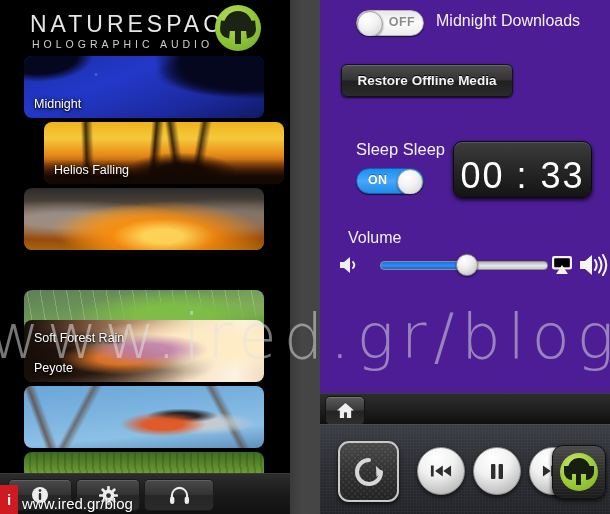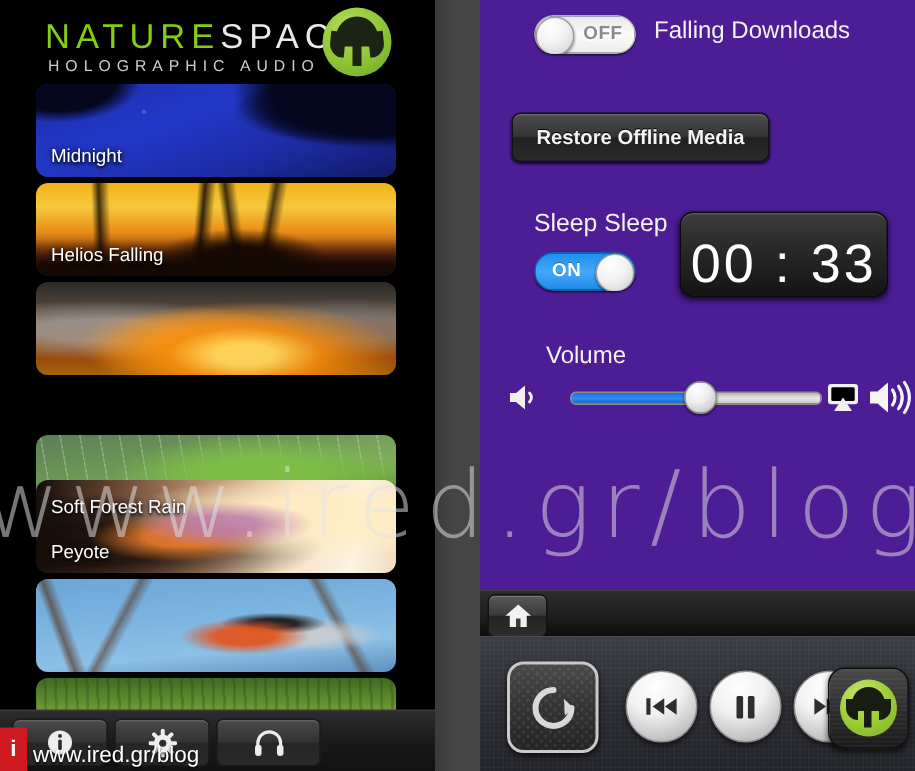--- a/index.html
+++ b/index.html
@@ -6,21 +6,21 @@
   body{width:610px;height:514px;overflow:hidden;position:relative;
        font-family:"Liberation Sans",sans-serif;-webkit-font-smoothing:antialiased;}
 
   #app{position:absolute;inset:0;width:610px;height:514px;background:#000;}
 
   
   .left-panel{position:absolute;left:0;top:0;width:290px;height:514px;background:#000;overflow:hidden;}
 
   .brand{position:absolute;left:0;top:0;width:290px;height:56px;background:#000;}
   .brand-word{position:absolute;left:30px;top:11px;font-size:23px;letter-spacing:4.0px;}
-  .brand-nature{color:#84cc16;margin-top:27px;}
+  .brand-nature{color:#e5e5e5;margin-top:27px;}
   .brand-space{color:#e9e9e9;}
   .brand-sub{position:absolute;left:32px;top:38px;font-size:10.5px;letter-spacing:4.0px;color:#cfcfcf;}
   .brand-mark{position:absolute;left:215px;top:5px;width:46px;height:46px;border-radius:50%;
      background:radial-gradient(circle at 38% 30%, #b9dd5a 0%, #8cc433 55%, #6fa329 100%);
      overflow:hidden;}
   .brand-mark .dome{position:absolute;left:9px;top:6px;width:28px;height:20px;border-radius:14px 14px 0 0;
      background:#1b2414;}
   .brand-mark .stem{position:absolute;left:20px;top:14px;width:6px;height:25px;background:#1b2414;}
   .brand-mark .ear-l{position:absolute;left:5px;top:16px;width:10px;height:17px;border-radius:0 0 0 9px;background:#1b2414;transform:rotate(6deg);}
   .brand-mark .ear-r{position:absolute;left:31px;top:16px;width:10px;height:17px;border-radius:0 0 9px 0;background:#1b2414;transform:rotate(-6deg);}
@@ -124,23 +124,23 @@
   .sw-off .txt{right:9px;color:#8a8a8a;text-shadow:0 1px 0 #fff;}
 
   .sw-on{left:36px;top:168px;width:68px;}
   .sw-on .slot{background:linear-gradient(180deg,#1b8ef2 0%,#46a8fb 50%,#1f8ae6 100%);border:1px solid #1060a8;}
   .sw-on .knob{right:1px;}
   .sw-on .txt{left:12px;color:#fff;text-shadow:0 -1px 0 rgba(0,0,0,.35);}
 
   .label-light{position:absolute;color:#f2f2f2;}
   #autoplay-label{left:116px;top:12px;font-size:16px;}
   #sleep-label{left:36px;top:140px;font-size:16.5px;}
-  #volume-label{left:44px;top:229px;font-size:16px;}
-
-  .btn-restore{position:absolute;left:21px;top:75px;width:170px;height:31px;border-radius:6px;
+  #volume-label{left:28px;top:229px;font-size:16px;}
+
+  .btn-restore{position:absolute;left:21px;top:64px;width:170px;height:31px;border-radius:6px;
      background:linear-gradient(180deg,#4c4c4c 0%,#343434 48%,#202020 52%,#2b2b2b 100%);
      border:1px solid #121212;box-shadow:inset 0 1px 0 rgba(255,255,255,.16),0 1px 2px rgba(0,0,0,.8);
      display:flex;align-items:center;justify-content:center;}
   .btn-restore span{color:#f4f4f4;font-size:13.5px;font-weight:bold;text-shadow:0 -1px 0 #000;}
 
   .timer{position:absolute;left:133px;top:141px;width:137px;height:55px;border-radius:9px;
      background:linear-gradient(180deg,#3d3d3d 0%,#2a2a2a 40%,#141414 100%);
      border:1px solid #0a0a0a;box-shadow:inset 0 1px 0 rgba(255,255,255,.14),0 2px 4px rgba(0,0,0,.8);
      display:flex;align-items:flex-end;justify-content:center;}
   .timer span{color:#fff;font-size:36px;letter-spacing:2px;font-family:"Liberation Sans",sans-serif;}
@@ -229,21 +229,21 @@
           <div class="ear-r"></div>
           <div class="stem"></div>
       </div>
     </div>
 
     <div class="track-list" id="track-list">
         <div class="track" style="top: 0px;">
           <div class="art art-midnight"></div>
           <div class="title">Midnight</div>
         </div>
-        <div class="track" style="top: 66px;">
+        <div class="track" style="top: 66px; margin-left: 20px;">
           <div class="art art-helios"></div>
           <div class="title">Helios Falling</div>
         </div>
         <div class="track" style="top: 132px;">
           <div class="art art-campfire"></div>
         </div>
         <div class="track" style="top: 198px; margin-top: 36px;">
           <div class="art art-rain"></div>
           <div class="title">Soft Forest Rain</div>
         </div>
@@ -299,21 +299,21 @@
     </svg>
   </div>
 
   <div class="right-panel">
 
     <div class="switch sw-off" id="autoplay-switch">
       <div class="slot"></div>
       <div class="txt">OFF</div>
       <div class="knob"></div>
     </div>
-    <div class="label-light" id="autoplay-label">Falling Downloads</div>
+    <div class="label-light" id="autoplay-label">Midnight Downloads</div>
 
     <div class="btn-restore">
       <span>Restore Offline Media</span>
     </div>
 
     <div class="label-light" id="sleep-label">Sleep Sleep</div>
     <div class="switch sw-on" id="sleep-switch">
       <div class="slot"></div>
       <div class="txt">ON</div>
       <div class="knob"></div>

